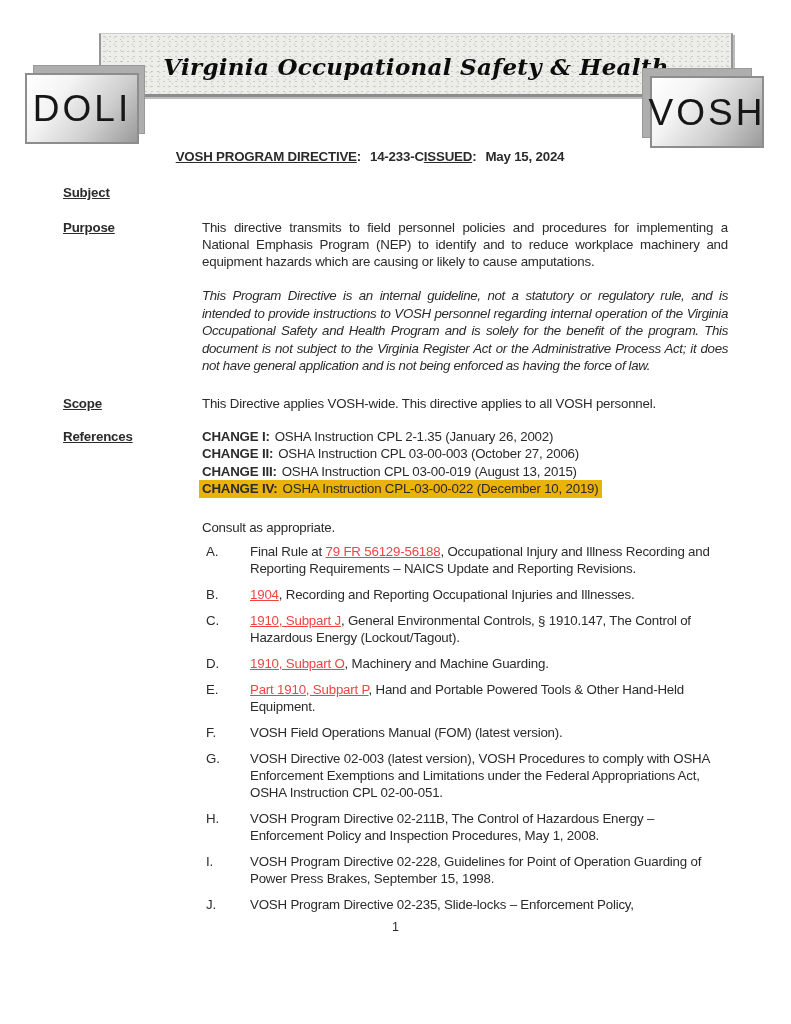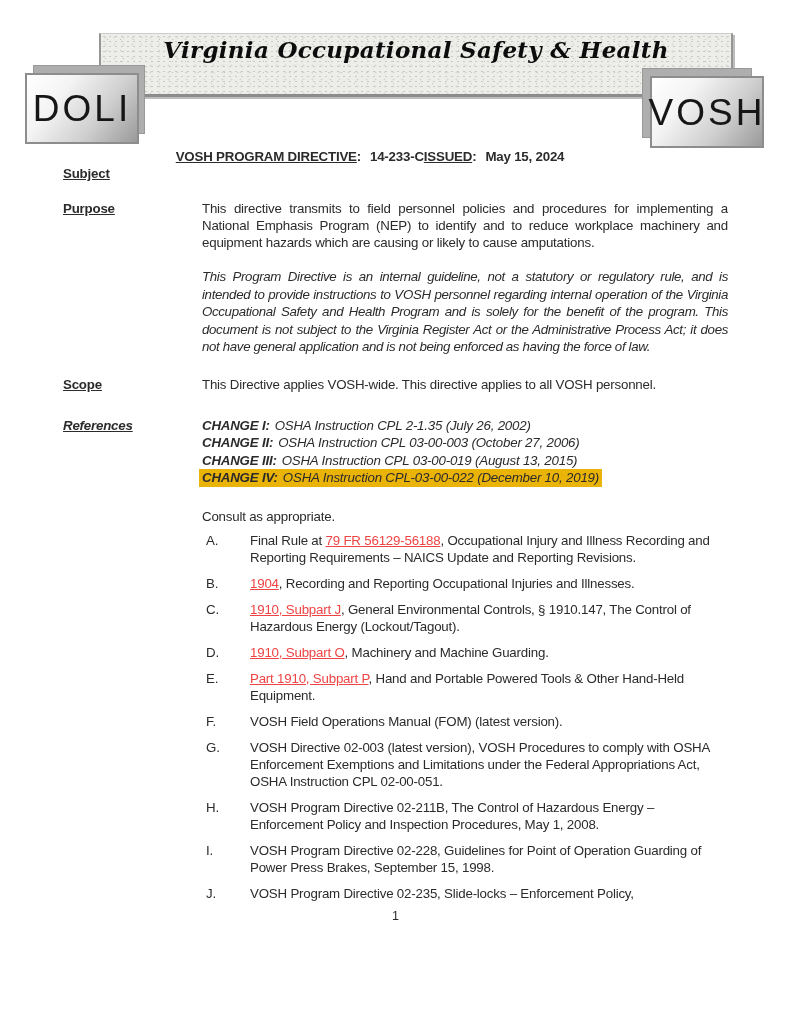--- a/index.html
+++ b/index.html
@@ -13,21 +13,21 @@
   .banner{
     position:absolute;left:99px;top:33px;width:630px;height:60px;
     background-color:#ededea;
     background-image:
       radial-gradient(circle, #c9c9c4 0 0.8px, transparent 1px),
       radial-gradient(circle, #d8d8d3 0 0.9px, transparent 1.1px),
       radial-gradient(circle, #c2c2bd 0 0.7px, transparent 0.9px);
     background-size:6px 5px, 9px 7px, 13px 11px;
     border:2px solid #969696;border-top:1px solid #cccccc;border-bottom:3px solid #8c8c8c;
     box-shadow:2px 2px 0 #bdbdbd;
-    display:flex;justify-content:center;
+    display:flex;align-items:center;justify-content:center;
   }
   .banner-title{
     font-family:"DejaVu Serif",serif;font-style:italic;font-weight:bold;
     font-size:23px;letter-spacing:0.3px;color:#0c0c0c;white-space:nowrap;line-height:1;
     padding-top:4px;
   }
   .logo-shadow{position:absolute;background:#aeaeae;border:1px solid #999999;}
   .logo{
     position:absolute;display:flex;align-items:center;justify-content:center;
     background:linear-gradient(128deg,#ffffff 0%,#f4f4f4 30%,#cfcfcf 65%,#9a9a9a 100%);
@@ -41,24 +41,24 @@
   
   .content{
     position:absolute;left:0;top:0;width:100%;height:100%;box-sizing:border-box;
     padding:148px 63px 0 63px;z-index:1;
   }
   .meta-row{display:flex;justify-content:center;font-weight:bold;}
   .meta-right{margin-right:51px;}
   .u{text-decoration:underline;}
   .meta-val{margin-left:9px;}
   .row{display:flex;}
-  .mt-subject{text-decoration:underline;}
+  .mt-subject{margin-top:19px;text-decoration:underline;}
   .mt-purpose{margin-top:18px;}
   .mt-scope{margin-top:20px;}
-  .mt-refs{margin-top:24px;font-style:italic;}
+  .mt-refs{margin-top:16px;}
   .row-label{width:139px;flex:none;font-weight:bold;text-decoration:underline;}
   .row-body{width:526px;}
   .bold{font-weight:bold;}
   .just{text-align:justify;}
   .disclaimer{font-style:italic;margin-top:17px;line-height:17.5px;text-align:justify;letter-spacing:-0.35px;}
   .change-line{line-height:17.5px;white-space:nowrap;}
   .chg-label{font-weight:bold;margin-right:5px;}
   .hl{background:#eab308;display:inline-block;padding:0 3px;margin-left:-3px;}
   .indent{margin-left:139px;}
   .consult{margin-top:21px;}
@@ -109,21 +109,21 @@
     </div>
 
     <div class="row mt-scope">
       <div class="row-label">Scope</div>
       <div class="row-body">This Directive applies VOSH-wide. This directive applies to all VOSH personnel.</div>
     </div>
 
     <div class="row mt-refs">
       <div class="row-label">References</div>
       <div class="row-body">
-        <div class="change-line"><span class="chg-label">CHANGE I:</span><span>OSHA Instruction CPL 2-1.35 (July 26, 2002)</span></div>
+        <div class="change-line"><span class="chg-label">CHANGE I:</span><span>OSHA Instruction CPL 2-1.35 (January 26, 2002)</span></div>
         <div class="change-line"><span class="chg-label">CHANGE II:</span><span>OSHA Instruction CPL 03-00-003 (October 27, 2006)</span></div>
         <div class="change-line"><span class="chg-label">CHANGE III:</span><span>OSHA Instruction CPL 03-00-019 (August 13, 2015)</span></div>
         <div class="change-line"><span class="hl"><span class="chg-label">CHANGE IV:</span><span>OSHA Instruction CPL-03-00-022 (December 10, 2019)</span></span></div>
       </div>
     </div>
 
     <div class="indent consult">Consult as appropriate.</div>
 
     <div class="ref-list">
 

